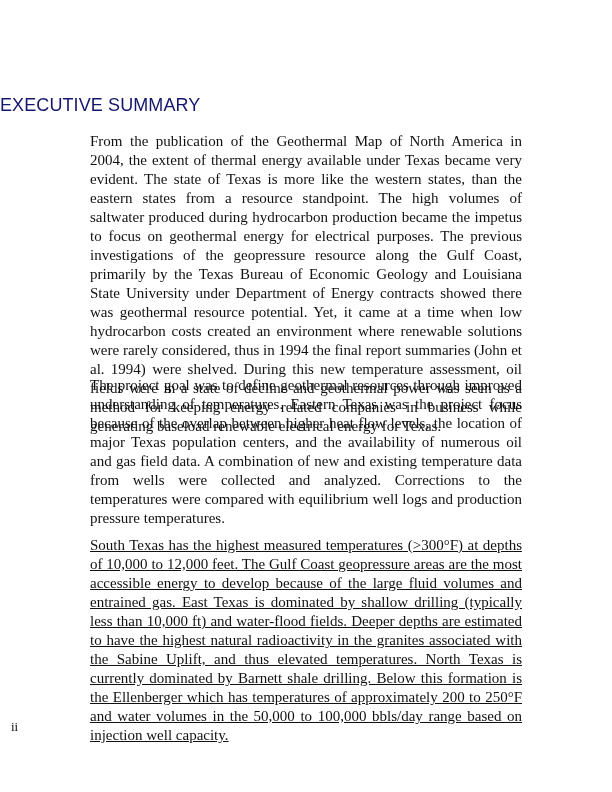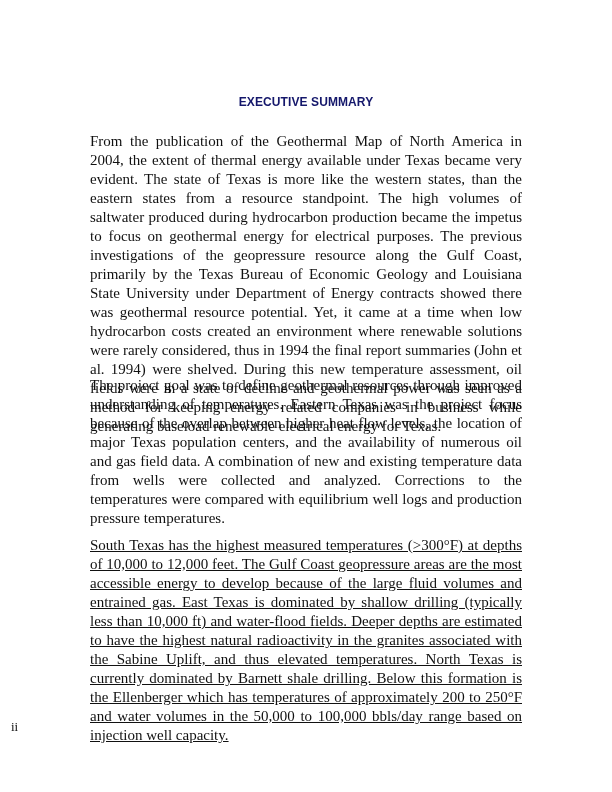--- a/index.html
+++ b/index.html
@@ -1,20 +1,20 @@
 <!DOCTYPE html>
 <html><head>
   <meta charset="utf-8">
   <style>
     html, body { margin: 0; padding: 0; background: #ffffff; }
     body { width: 612px; height: 792px; position: relative; overflow: hidden; }
     .page { position: absolute; left: 0; top: 0; width: 612px; height: 792px; background: #fff; }
     .title {
-      position: absolute; left: 0; top: 95px; width: 612px; text-align: center;
-      font-family: "Liberation Sans", sans-serif; font-weight: bold; font-size: 12px;
+      position: absolute; left: 0; top: 95px; width: 612px; 
+      font-family: "Liberation Sans", sans-serif; font-weight: normal; font-size: 18px;
       color: #14176b; letter-spacing: 0.1px;
     }
     .body-text {
       position: absolute; left: 90px; width: 432px;
       font-family: "Liberation Serif", serif; font-size: 15px; line-height: 19px;
       color: #111; text-align: justify; margin: 0;
     }
     .p1 { top: 132px; }
     .p2 { top: 376px; font-family: Liberation Serif, serif; }
     .p3 { top: 536px; text-decoration: underline; }

